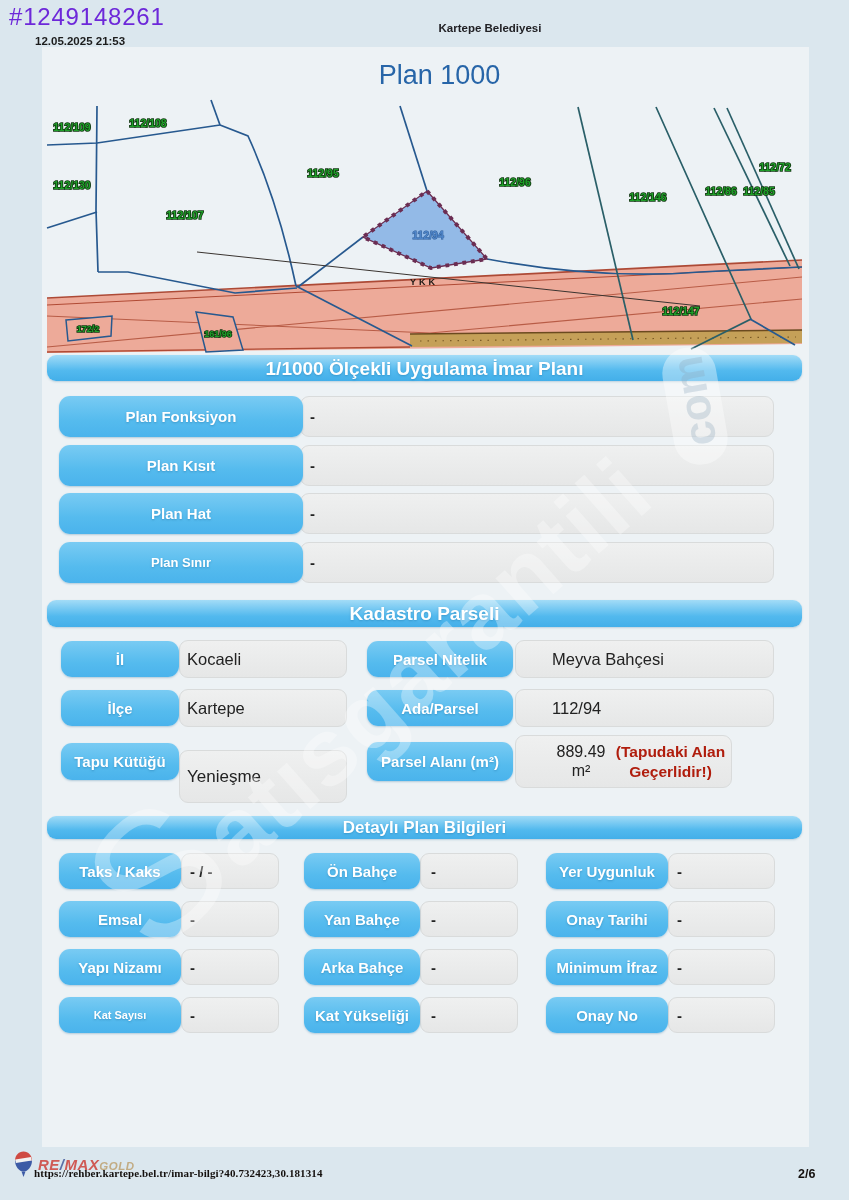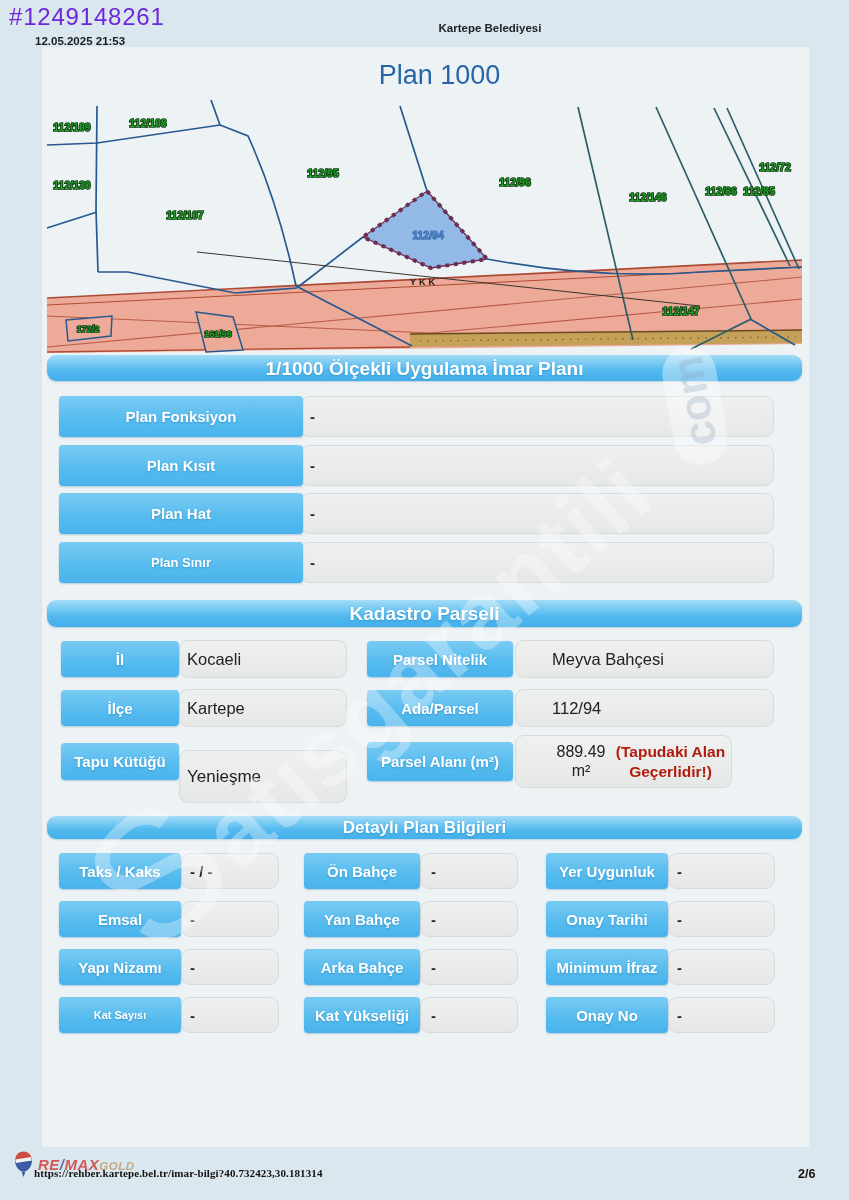--- a/index.html
+++ b/index.html
@@ -3,21 +3,21 @@
 <meta charset="utf-8">
 <style>
   html,body{margin:0;padding:0;}
   body{width:849px;height:1200px;overflow:hidden;background:#dbe7ee;
        font-family:"Liberation Sans", sans-serif;position:relative;}
   .abs{position:absolute;}
   .bar{position:absolute;left:47px;width:755px;border-radius:9px;box-shadow:0 1px 2px rgba(70,130,170,.3);
        background:linear-gradient(#a3dcf7 0%,#8ad1f4 18%,#52b9ee 60%,#43afe9 100%);
        color:#fff;font-weight:bold;text-align:center;
        text-shadow:0 1px 2px rgba(40,130,180,.55);}
-  .lbl{position:absolute;border-radius:4px;box-shadow:0 1px 2px rgba(70,130,170,.35);
+  .lbl{position:absolute;border-radius:11px;box-shadow:0 1px 2px rgba(70,130,170,.35);
        background:linear-gradient(#79cbf3 0%,#55bbee 60%,#4ab3ec 100%);
        color:#fff;font-weight:bold;text-align:center;
        text-shadow:0 1px 2px rgba(40,120,170,.5);
        display:flex;align-items:center;justify-content:center;}
   .val{position:absolute;border-radius:9px;
        background:linear-gradient(#eff0f0,#e6e7e7);
        border:1px solid #d9dbdb;
        color:#222;display:flex;align-items:center;box-sizing:border-box;}
 </style>
 </head>

